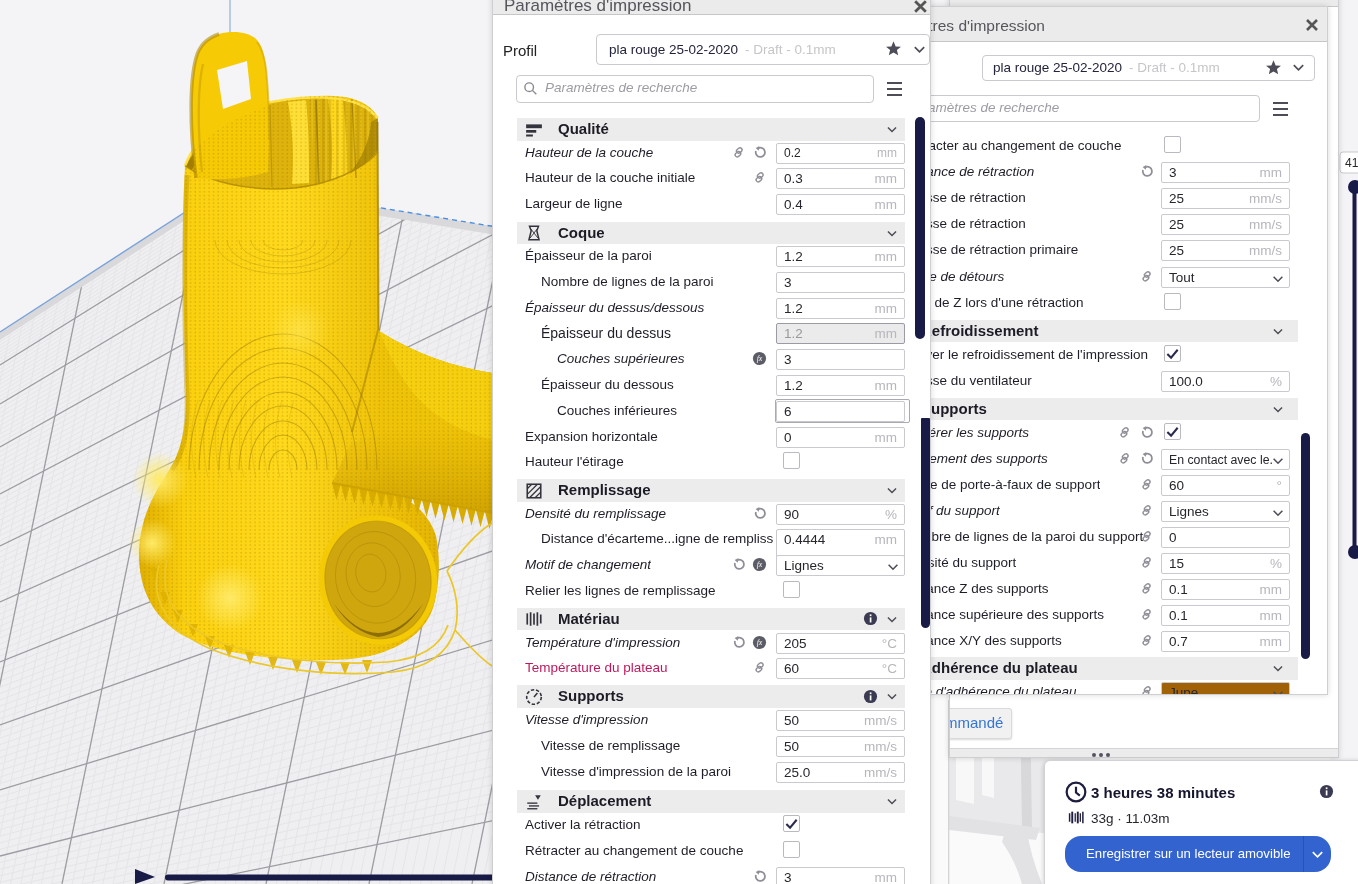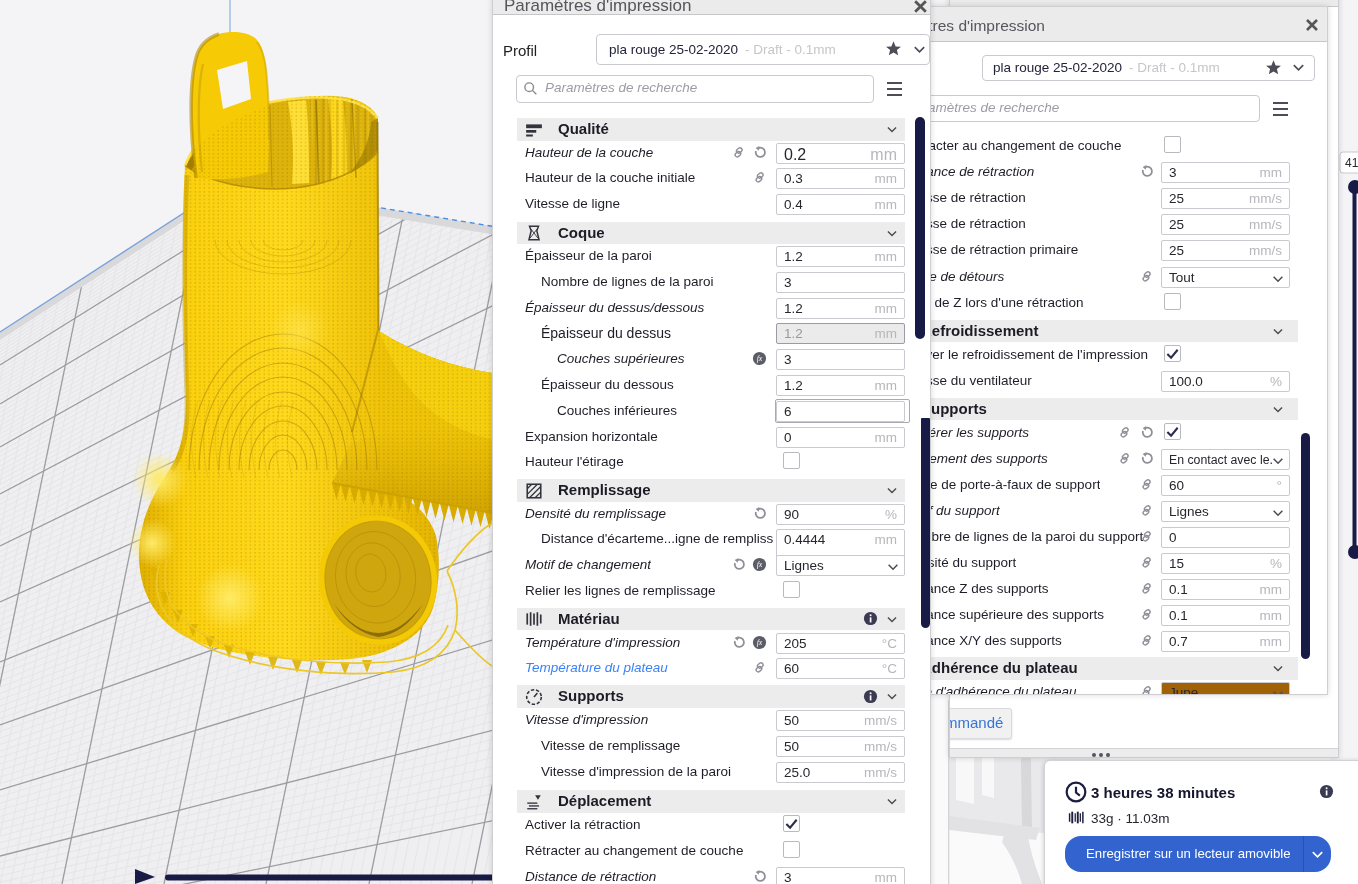--- a/index.html
+++ b/index.html
@@ -628,36 +628,36 @@
     <svg style="position:absolute;left:238px;top:165.5px" width="15" height="15" viewBox="0 0 16 16">
       <g stroke="#8f8f97" stroke-width="1.5" fill="none">
         <rect x="4.2" y="7.6" width="6.4" height="4.4" rx="2.2" transform="rotate(-40 7.4 9.8)"></rect>
         <rect x="5.6" y="3.6" width="6.4" height="4.4" rx="2.2" transform="rotate(-40 8.8 5.8)"></rect>
       </g>
     </svg>
     <svg style="position:absolute;left:259px;top:165.5px" width="15" height="15" viewBox="0 0 16 16">
       <path d="M4.2 6.4 A4.9 4.9 0 1 0 7.0 3.3" stroke="#8f8f97" stroke-width="1.9" fill="none"></path>
       <path d="M7.9 1.1 L3.9 3.3 L7.2 6.1" fill="#8f8f97"></path>
     </svg>
-    <div style="position:absolute;left:283px;top:163.5px;width:129px;height:21px;background:#fff;border:1px solid #c9c9cf;border-radius:2px;font-size:16px">
+    <div style="position:absolute;left:283px;top:163.5px;width:129px;height:21px;background:#fff;border:1px solid #c9c9cf;border-radius:2px;font-size:12px">
       <span style="position:absolute;left:7px;top:2px;color:#26262d">0.2</span>
       <span style="position:absolute;right:7px;top:2px;color:#b6b6bc">mm</span>
     </div>
     <span style="position:absolute;left:32px;top:191.3px;font-size:13.5px;color:#1e1e28;white-space:nowrap;max-width:248px;overflow:hidden;display:inline-block">Hauteur de la couche initiale</span>
     <svg style="position:absolute;left:259px;top:191.3px" width="15" height="15" viewBox="0 0 16 16">
       <g stroke="#8f8f97" stroke-width="1.5" fill="none">
         <rect x="4.2" y="7.6" width="6.4" height="4.4" rx="2.2" transform="rotate(-40 7.4 9.8)"></rect>
         <rect x="5.6" y="3.6" width="6.4" height="4.4" rx="2.2" transform="rotate(-40 8.8 5.8)"></rect>
       </g>
     </svg>
     <div style="position:absolute;left:283px;top:189.3px;width:129px;height:21px;background:#fff;border:1px solid #c9c9cf;border-radius:2px;font-size:13.5px">
       <span style="position:absolute;left:7px;top:2px;color:#26262d">0.3</span>
       <span style="position:absolute;right:7px;top:2px;color:#b6b6bc">mm</span>
     </div>
-    <span style="position:absolute;left:32px;top:217.1px;font-size:13.5px;color:#1e1e28;white-space:nowrap;max-width:248px;overflow:hidden;display:inline-block">Vitesse de ligne</span>
+    <span style="position:absolute;left:32px;top:217.1px;font-size:13.5px;color:#1e1e28;white-space:nowrap;max-width:248px;overflow:hidden;display:inline-block">Largeur de ligne</span>
     <div style="position:absolute;left:283px;top:215.1px;width:129px;height:21px;background:#fff;border:1px solid #c9c9cf;border-radius:2px;font-size:13.5px">
       <span style="position:absolute;left:7px;top:2px;color:#26262d">0.4</span>
       <span style="position:absolute;right:7px;top:2px;color:#b6b6bc">mm</span>
     </div>
     <div style="position:absolute;left:24px;top:242.5px;width:388px;height:22.5px;background:#ececec"></div>
     <svg style="position:absolute;left:32px;top:245.0px" width="18" height="18" viewBox="0 0 16 16">
       <path d="M4 2 L12 2 L10.5 6 L12.5 14 L3.5 14 L5.5 6 Z" stroke="#33333d" stroke-width="1.3" fill="none"></path>
       <path d="M4.5 3.5 L11.5 12.5 M11.5 3.5 L4.5 12.5" stroke="#33333d" stroke-width="0.8"></path>
     </svg>
     <span style="position:absolute;left:65px;top:244.5px;font-size:15px;font-weight:bold;color:#1c1c26">Coque</span>
@@ -773,21 +773,21 @@
       <path d="M7.9 1.1 L3.9 3.3 L7.2 6.1" fill="#8f8f97"></path>
     </svg>
     <svg style="position:absolute;left:259px;top:655.5px" width="15" height="15" viewBox="0 0 16 16">
       <circle cx="8" cy="8" r="7" fill="#5c5c66"></circle>
       <text x="8" y="11" font-size="8.5" font-style="italic" fill="#fff" text-anchor="middle" font-family="Liberation Serif,serif">fx</text>
     </svg>
     <div style="position:absolute;left:283px;top:653.5px;width:129px;height:21px;background:#fff;border:1px solid #c9c9cf;border-radius:2px;font-size:13.5px">
       <span style="position:absolute;left:7px;top:2px;color:#26262d">205</span>
       <span style="position:absolute;right:7px;top:2px;color:#b6b6bc">°C</span>
     </div>
-    <span style="position:absolute;left:32px;top:681.3px;font-size:13.5px;color:#3b82f6;font-style:italic;white-space:nowrap;max-width:248px;overflow:hidden;display:inline-block">Température du plateau</span>
+    <span style="position:absolute;left:32px;top:681.3px;font-size:13.5px;color:#be185d;white-space:nowrap;max-width:248px;overflow:hidden;display:inline-block">Température du plateau</span>
     <svg style="position:absolute;left:259px;top:681.3px" width="15" height="15" viewBox="0 0 16 16">
       <g stroke="#8f8f97" stroke-width="1.5" fill="none">
         <rect x="4.2" y="7.6" width="6.4" height="4.4" rx="2.2" transform="rotate(-40 7.4 9.8)"></rect>
         <rect x="5.6" y="3.6" width="6.4" height="4.4" rx="2.2" transform="rotate(-40 8.8 5.8)"></rect>
       </g>
     </svg>
     <div style="position:absolute;left:283px;top:679.3px;width:129px;height:21px;background:#fff;border:1px solid #c9c9cf;border-radius:2px;font-size:13.5px">
       <span style="position:absolute;left:7px;top:2px;color:#26262d">60</span>
       <span style="position:absolute;right:7px;top:2px;color:#b6b6bc">°C</span>
     </div>

